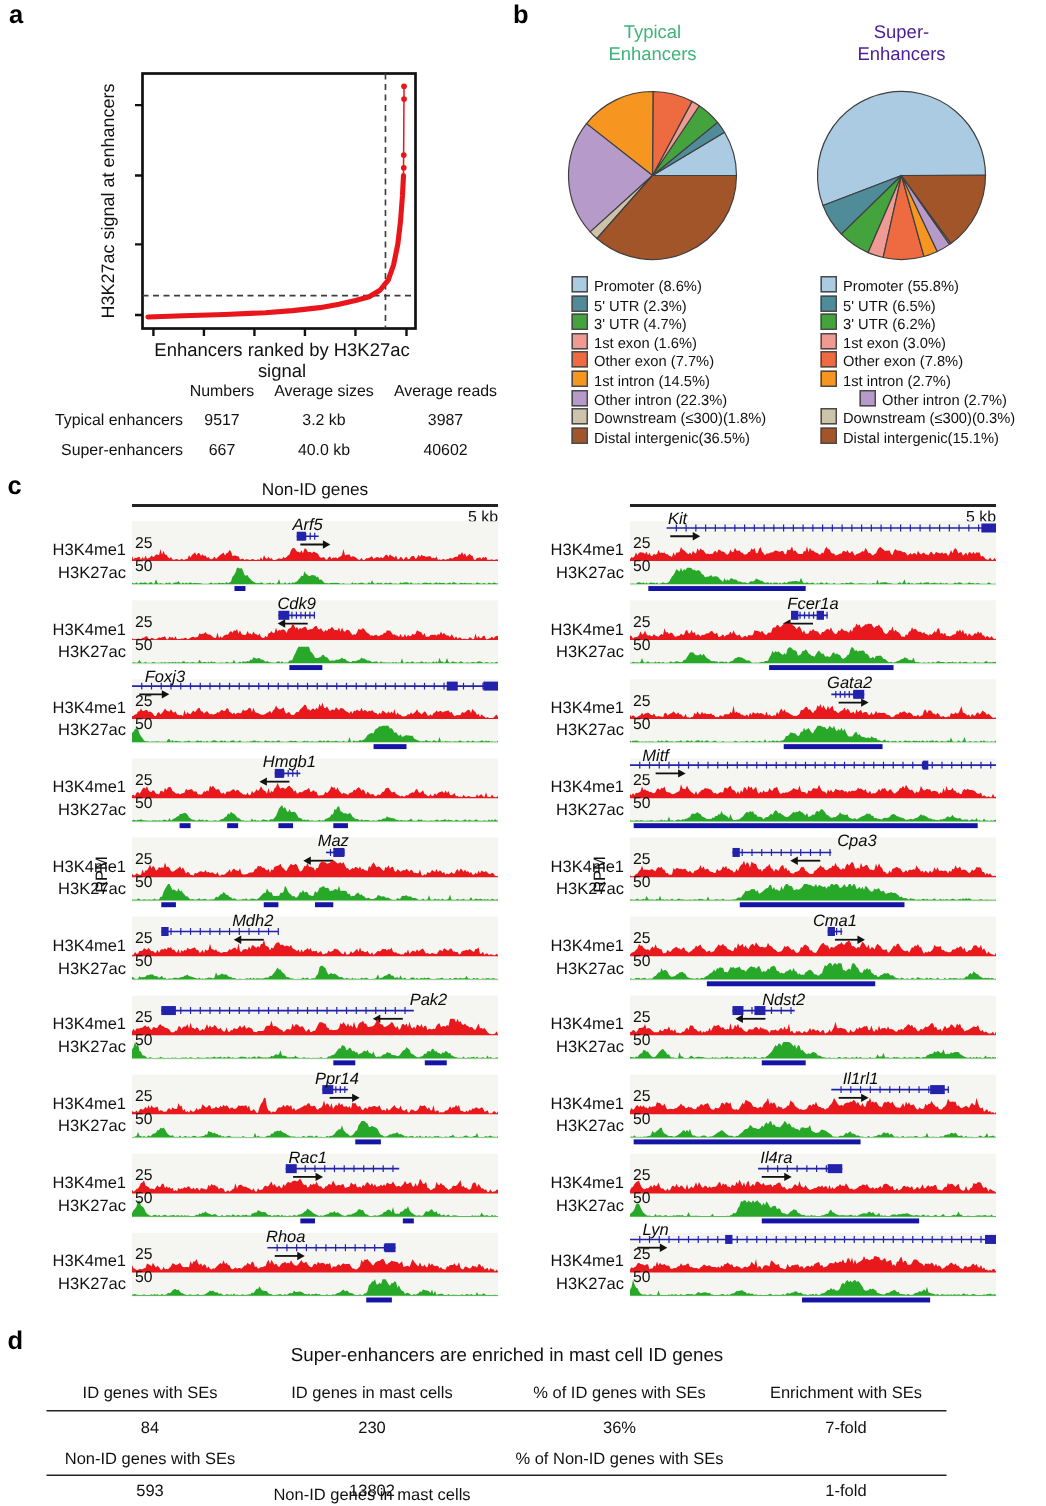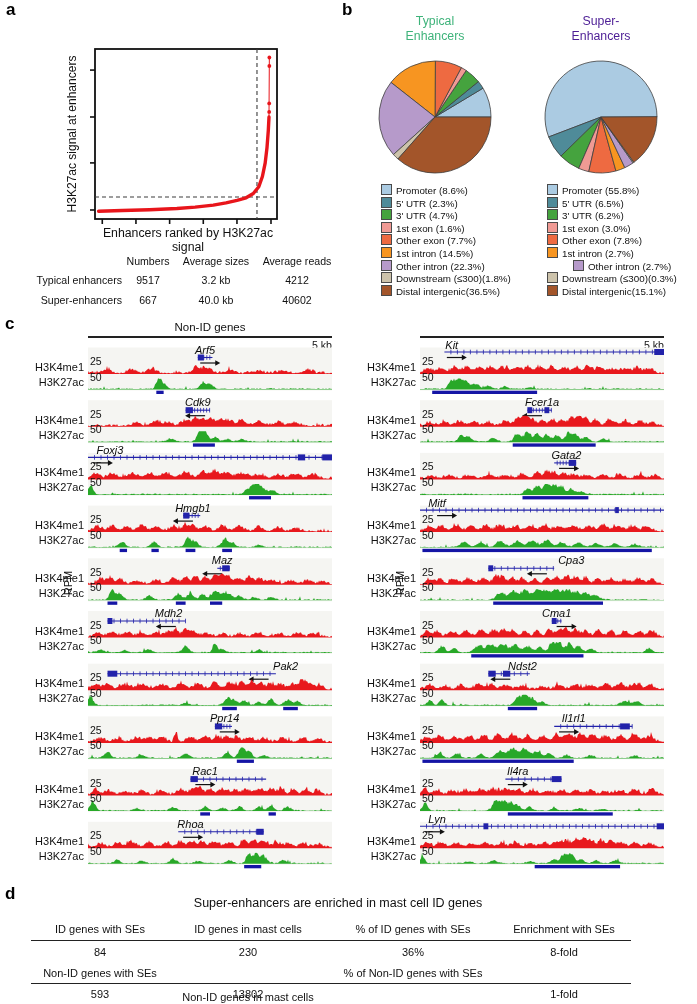--- a/index.html
+++ b/index.html
@@ -49,21 +49,21 @@
       <circle cx="179.356" cy="12.5" r="1.9" fill="#e8151b"></circle>
     </svg>
   <div class="abs ctr" style="left:93px;top:226px;width:190px;font-size:12.3px;">Enhancers ranked by H3K27ac signal</div>
   <div id="table-a" class="abs" style="left:0;top:0;">
       <div class="ctr small" style="position:absolute;left:88px;top:255px;width:120px;">Numbers</div>
       <div class="ctr small" style="position:absolute;left:156px;top:255px;width:120px;">Average sizes</div>
       <div class="ctr small" style="position:absolute;left:237px;top:255px;width:120px;">Average reads</div>
       <div class="rt small" style="position:absolute;left:16px;top:274px;width:106px;">Typical enhancers</div>
       <div class="ctr small" style="position:absolute;left:88px;top:274px;width:120px;">9517</div>
       <div class="ctr small" style="position:absolute;left:156px;top:274px;width:120px;">3.2 kb</div>
-      <div class="ctr small" style="position:absolute;left:237px;top:274px;width:120px;">4212</div>
+      <div class="ctr small" style="position:absolute;left:237px;top:274px;width:120px;">3987</div>
       <div class="rt small" style="position:absolute;left:16px;top:294px;width:106px;">Super-enhancers</div>
       <div class="ctr small" style="position:absolute;left:88px;top:294px;width:120px;">667</div>
       <div class="ctr small" style="position:absolute;left:156px;top:294px;width:120px;">40.0 kb</div>
       <div class="ctr small" style="position:absolute;left:237px;top:294px;width:120px;">40602</div>
     </div>
 
   <div class="abs plabel" style="left:342px;top:0px;">b</div>
   <div id="pt0" class="abs pie-title" style="left: 375px; top: 14px; width: 120px; color: rgb(62, 179, 122);">
     <div>Typical</div>
     <div>Enhancers</div>
@@ -698,20 +698,20 @@
       <div class="ctr dtxt" style="position:absolute;left:15px;top:923px;width:170px;">ID genes with SEs</div>
       <div class="ctr dtxt" style="position:absolute;left:163px;top:923px;width:170px;">ID genes in mast cells</div>
       <div class="ctr dtxt" style="position:absolute;left:328px;top:923px;width:170px;">% of ID genes with SEs</div>
       <div class="ctr dtxt" style="position:absolute;left:479px;top:923px;width:170px;">Enrichment with SEs</div>
       <div class="ctr dtxt" style="position:absolute;left:15px;top:967px;width:170px;">Non-ID genes with SEs</div>
       <div class="ctr dtxt" style="position:absolute;left:163px;top:967px;width:170px;margin-top:24px;">Non-ID genes in mast cells</div>
       <div class="ctr dtxt" style="position:absolute;left:328px;top:967px;width:170px;">% of Non-ID genes with SEs</div>
       <div class="ctr dtxt" style="position:absolute;left:15px;top:946px;width:170px;text-align:center;">84</div>
       <div class="ctr dtxt" style="position:absolute;left:163px;top:946px;width:170px;">230</div>
       <div class="ctr dtxt" style="position:absolute;left:328px;top:946px;width:170px;">36%</div>
-      <div class="ctr dtxt" style="position:absolute;left:479px;top:946px;width:170px;">8-fold</div>
+      <div class="ctr dtxt" style="position:absolute;left:479px;top:946px;width:170px;">7-fold</div>
       <div class="ctr dtxt" style="position:absolute;left:15px;top:988px;width:170px;">593</div>
       <div class="ctr dtxt" style="position:absolute;left:163px;top:988px;width:170px;">13802</div>
       <div class="ctr dtxt" style="position:absolute;left:328px;top:1040px;width:170px;margin-top:40px;">4.3%</div>
       <div class="ctr dtxt" style="position:absolute;left:479px;top:988px;width:170px;">1-fold</div>
     </div>
 
 </div>
 
 </body></html>

